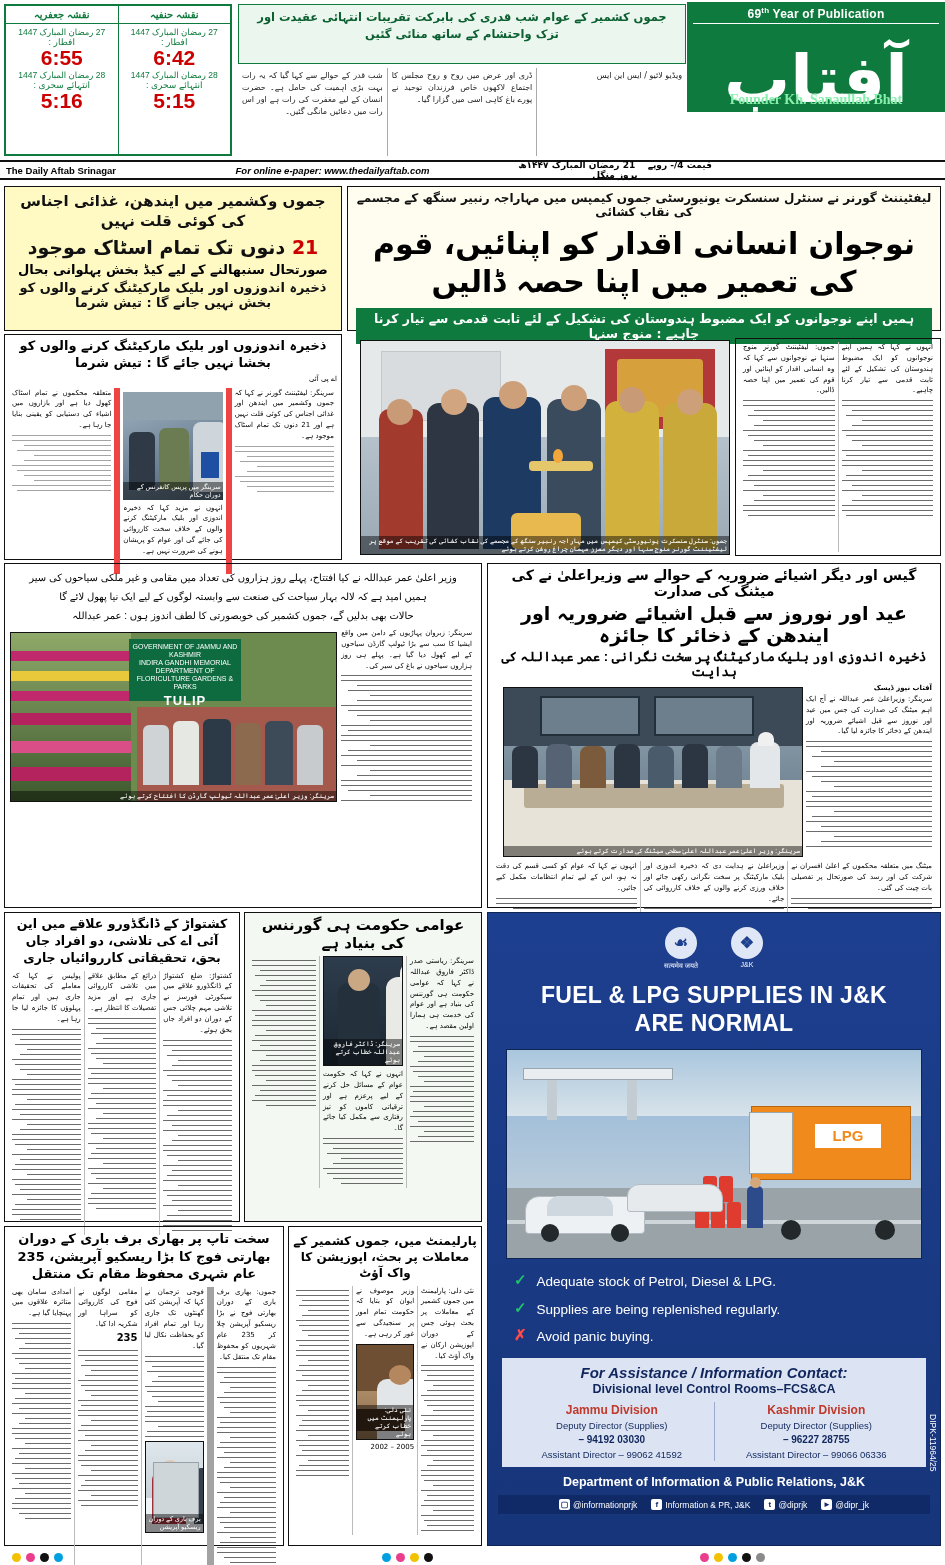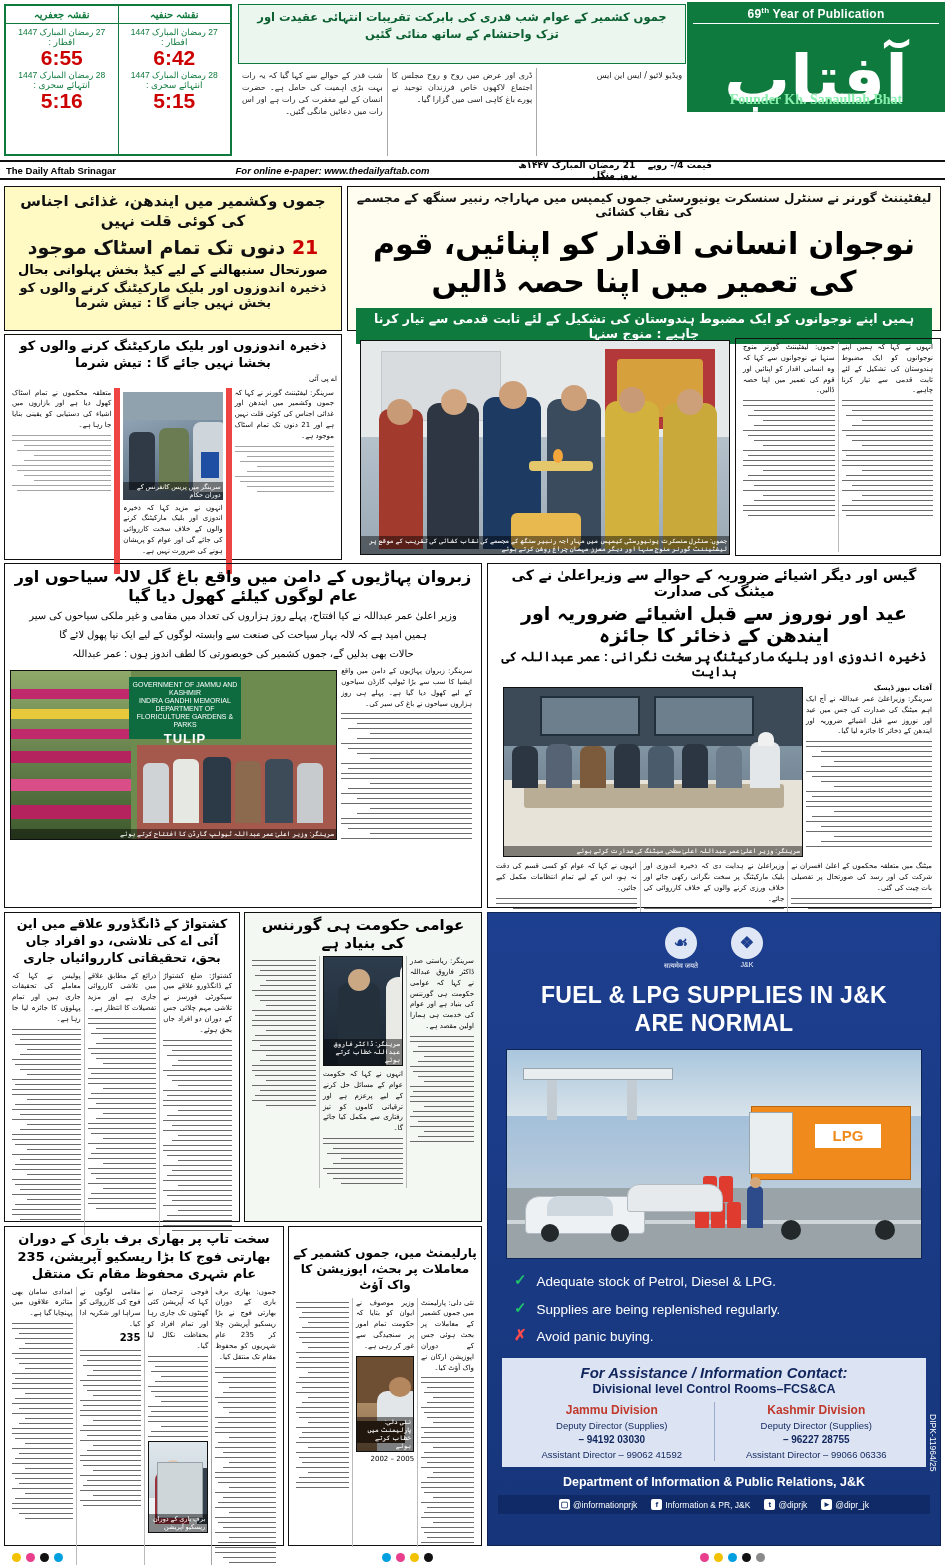--- a/index.html
+++ b/index.html
@@ -168,21 +168,21 @@
   }
   .lowL .hd { font-size:12.5px; font-weight:bold; text-align:center; line-height:1.35; font-family:"DejaVu Sans",sans-serif;}
   .lowM .hd { font-size:15px; font-weight:bold; text-align:center; font-family:"DejaVu Sans",sans-serif;}
 
   .botL {
     position:absolute; left:4px; top:1226px; width:280px; height:320px;
     border:1px solid #111; padding:3px 4px; direction:rtl;
   }
   .botM {
     position:absolute; left:288px; top:1226px; width:194px; height:320px;
-    border:1px solid #111; padding:18px 4px; direction:rtl;
+    border:1px solid #111; padding:6px 4px; direction:rtl;
   }
   .botL .hd { font-size:13px; font-weight:bold; text-align:center; line-height:1.35; font-family:"DejaVu Sans",sans-serif;}
   .botM .hd { font-size:12px; font-weight:bold; text-align:center; line-height:1.35; font-family:"DejaVu Sans",sans-serif;}
 
   
   .ad {
     position:absolute; left:487px; top:912px; width:454px; height:634px;
     background:linear-gradient(#1d3f8f,#16357a); border:1px solid #0d2455; color:#fff;
   }
   .ad-emblems { display:flex; justify-content:center; gap:26px; padding-top:14px; }
@@ -448,21 +448,20 @@
           <i></i>
           <i></i>
           <i></i>
           <i></i>
           <i></i>
         </div>
     </div>
   </div>
 
   <div class="midL">
-    <div class="hd">زبروان پہاڑیوں کے دامن میں واقع باغ گل لالہ سیاحوں اور عام لوگوں کیلئے کھول دیا گیا</div>
     <div class="sub">وزیر اعلیٰ عمر عبداللہ نے کیا افتتاح، پہلے روز ہزاروں کی تعداد میں مقامی و غیر ملکی سیاحوں کی سیر</div>
     <div class="sub">ہمیں امید ہے کہ لالہ بہار سیاحت کی صنعت سے وابستہ لوگوں کے لیے ایک نیا پھول لائے گا</div>
     <div class="sub">حالات بھی بدلیں گے، جموں کشمیر کی خوبصورتی کا لطف اندوز ہوں : عمر عبداللہ</div>
     <div style="display:flex;margin-top:4px;">
       <div style="width:140px;padding:0 4px;">
         <div class="p7">سرینگر: زبروان پہاڑیوں کے دامن میں واقع ایشیا کا سب سے بڑا ٹیولپ گارڈن سیاحوں کے لیے کھول دیا گیا ہے۔ پہلے ہی روز ہزاروں سیاحوں نے باغ کی سیر کی۔</div>
         <div class="lines dark">
             <i></i>
             <i></i>
             <i></i>
@@ -885,21 +884,21 @@
             <i></i>
             <i></i>
             <i></i>
             <i></i>
             <i></i>
             <i></i>
             <i></i>
             <i></i>
           </div>
       </div>
-      <div style="flex:1;padding:0 3px;border-right:1px solid #a3a3a3;">
+      <div style="flex:1;padding:0 3px;border-right:7px solid #a3a3a3;">
         <div class="p7">فوجی ترجمان نے کہا کہ آپریشن کئی گھنٹوں تک جاری رہا اور تمام افراد کو بحفاظت نکال لیا گیا۔</div>
         <div class="lines dark">
             <i></i>
             <i></i>
             <i></i>
             <i></i>
             <i></i>
             <i></i>
             <i></i>
             <i></i>

